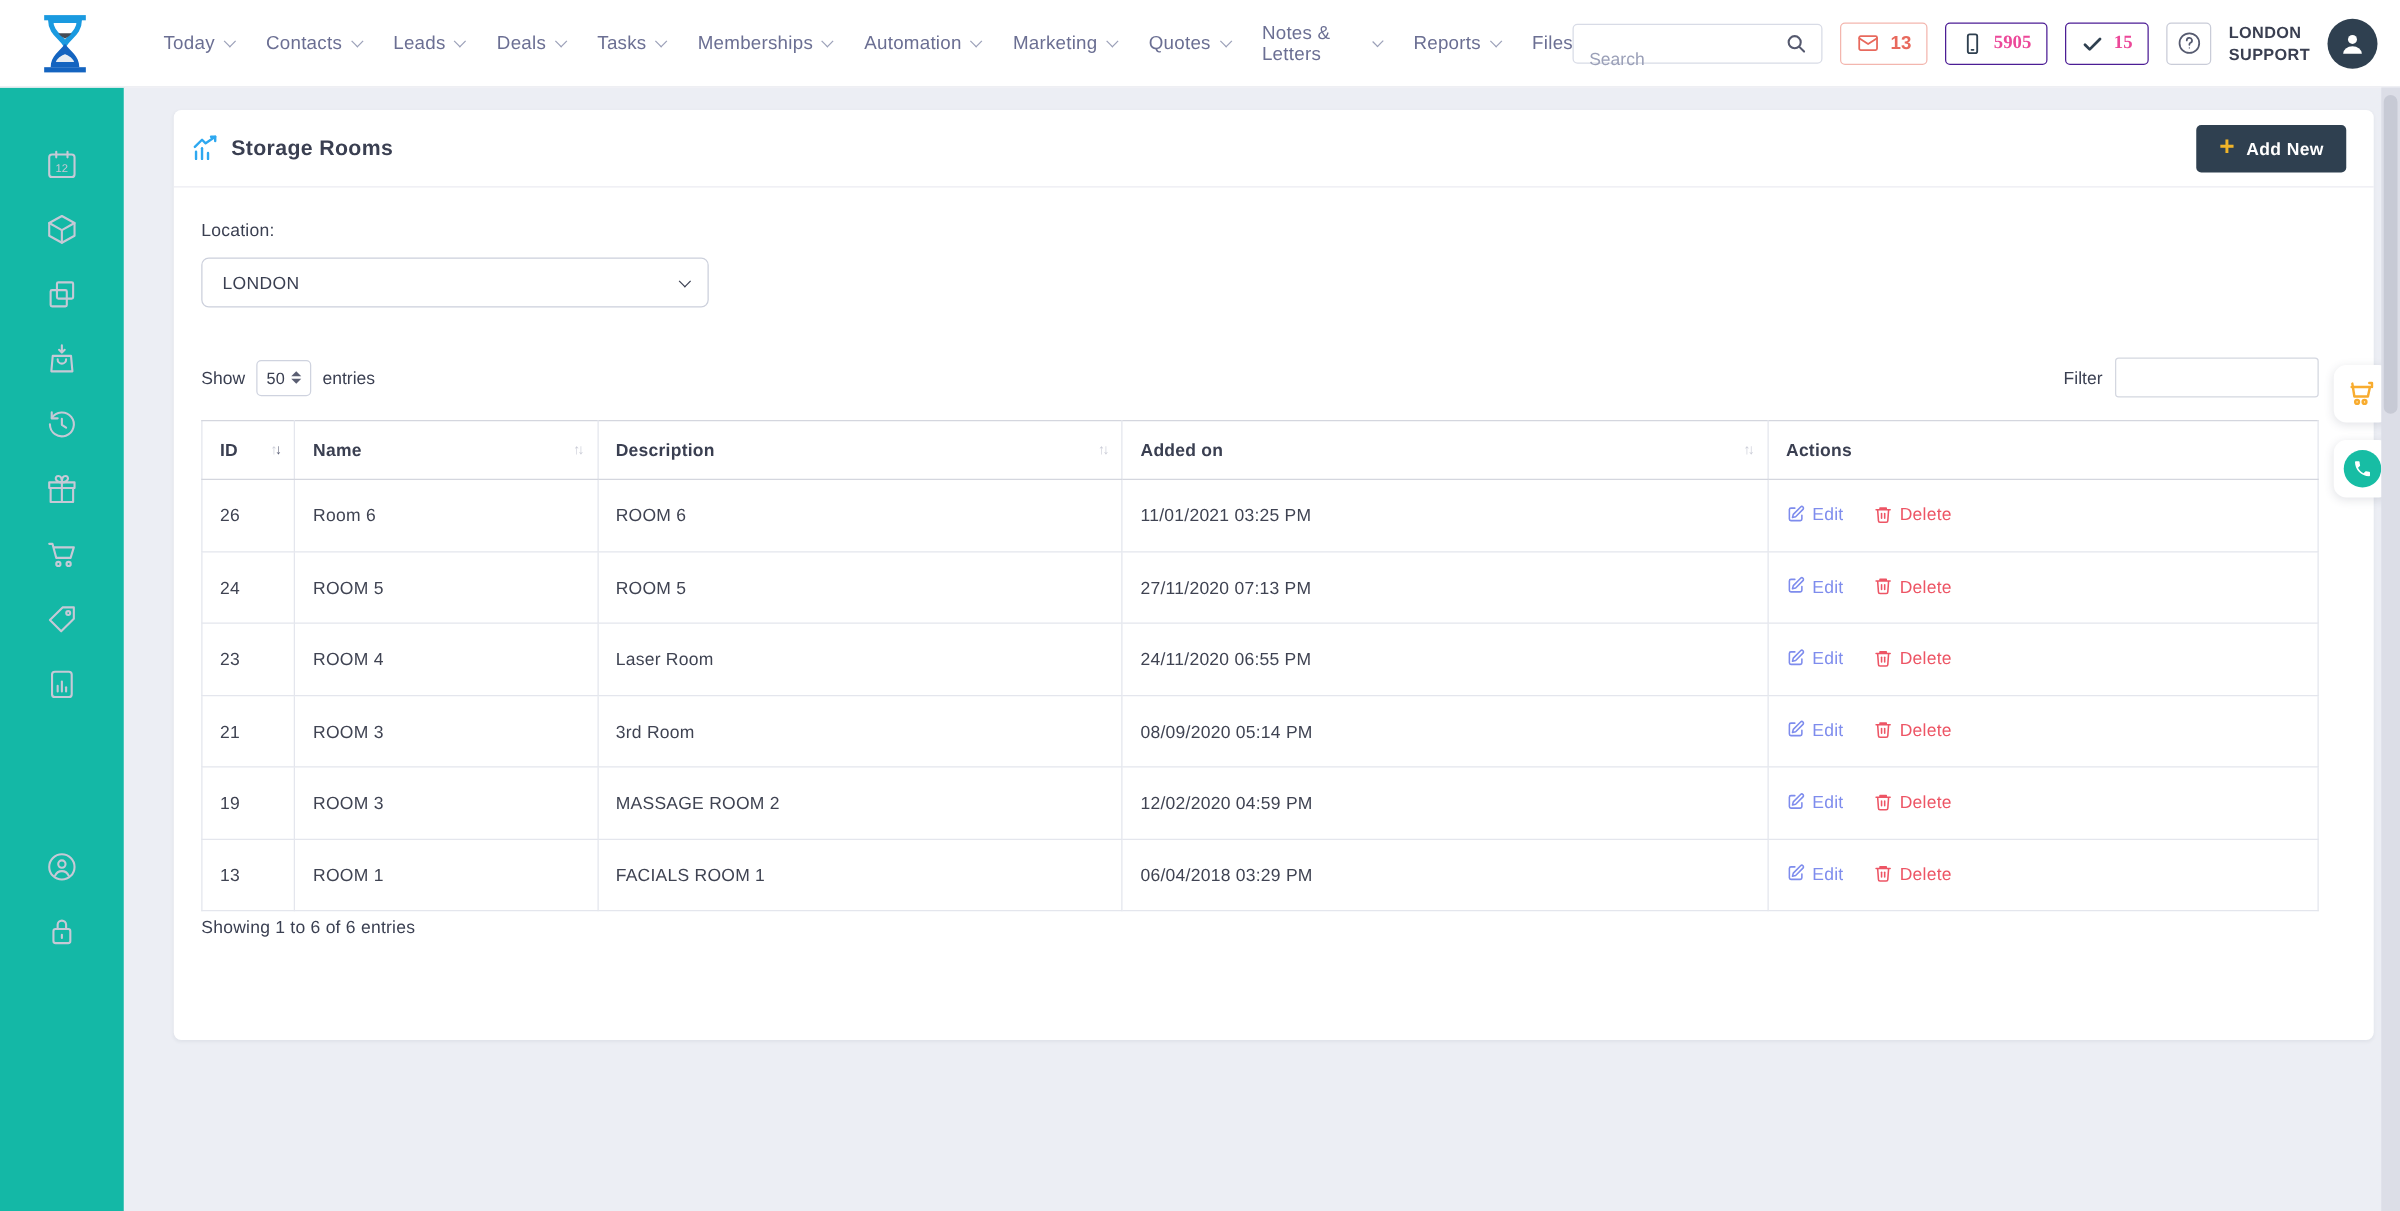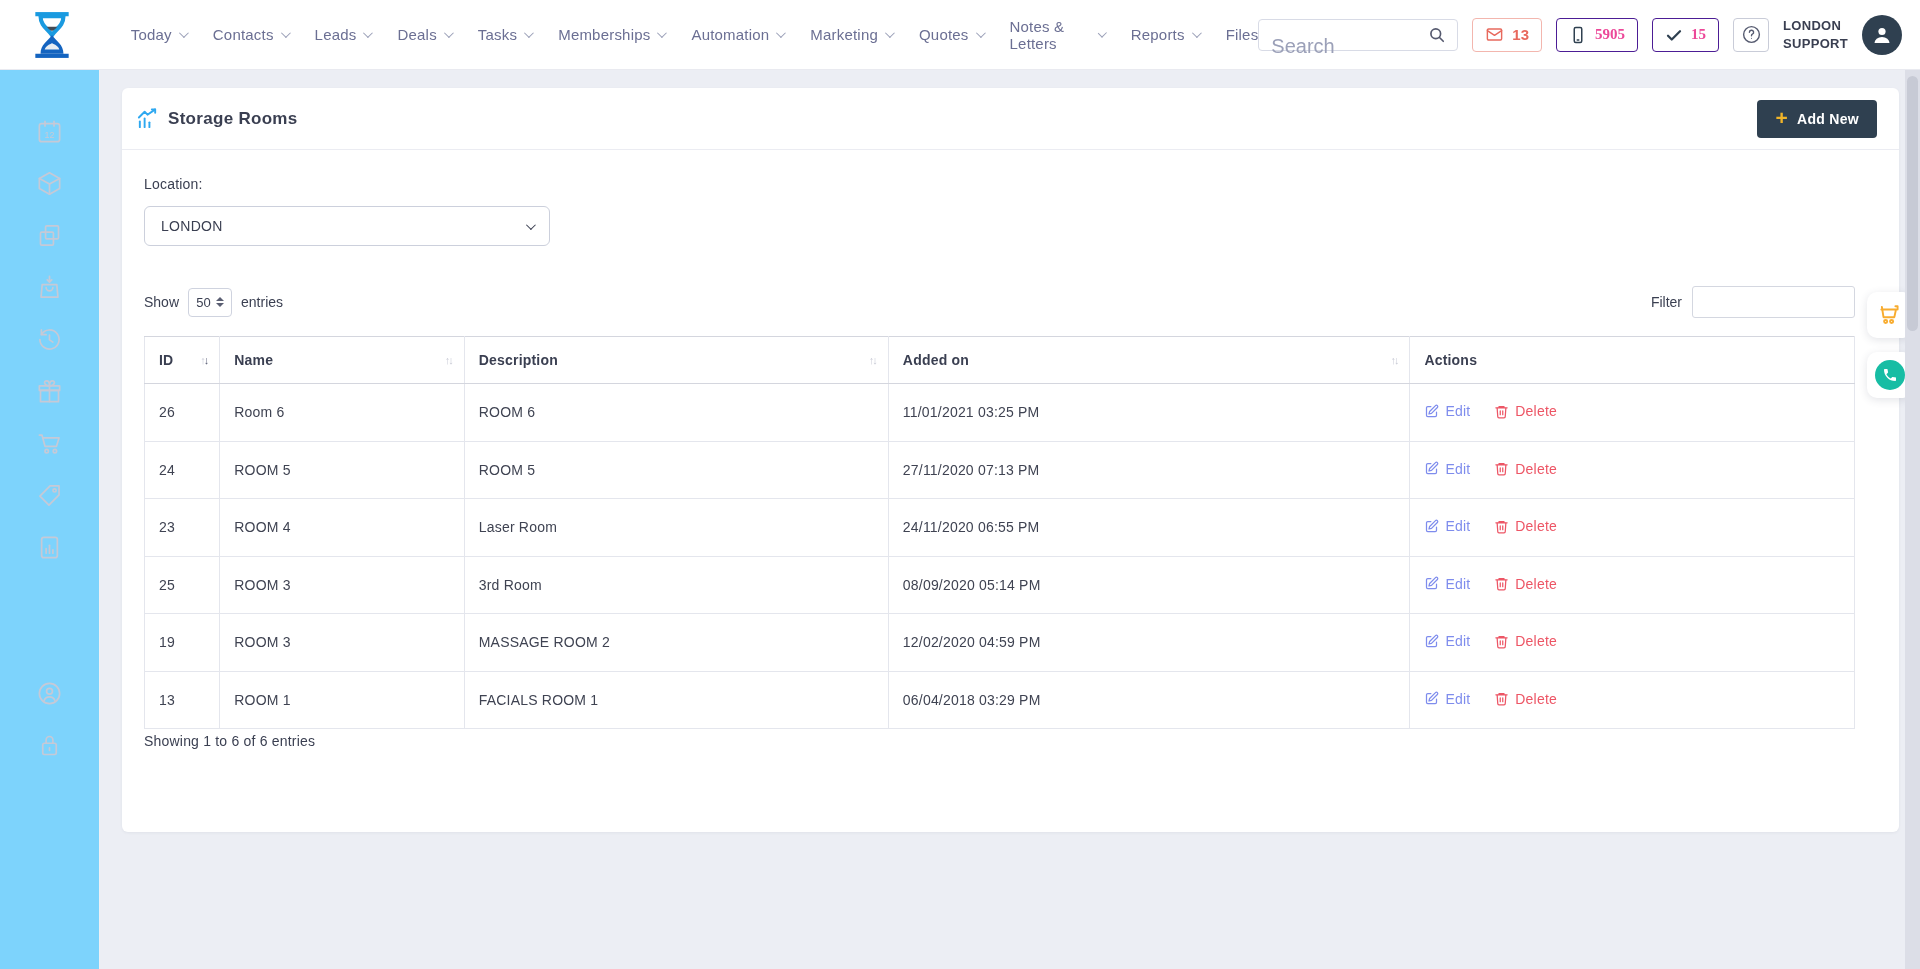--- a/index.html
+++ b/index.html
@@ -24,21 +24,21 @@
   .chev {
     width:7px; height:7px; border-right:1.6px solid #9ba0b8; border-bottom:1.6px solid #9ba0b8;
     transform:rotate(45deg) translateY(-2px); display:inline-block;
   }
   .topbar-right { margin-left:auto; display:flex; align-items:center; gap:14px; }
   .search-box {
     width:200px; height:32px; border:1px solid #d8dbe6; border-radius:4px;
     display:flex; align-items:center; padding:0 8px 0 12px;
   }
   .search-box input {
-    border:none; outline:none; flex:1; font-size:20px; color:#3a3f51;
+    border:none; outline:none; flex:1; font-size:14px; color:#3a3f51;
     font-family:"Liberation Sans", sans-serif; background:transparent; min-width:0;margin-top:24px;
   }
   .search-box input::placeholder { color:#9ba0b8; }
   .search-btn { background:none; border:none; cursor:pointer; display:flex; padding:2px; }
   .hbadge {
     height:34px; border-radius:4px; display:flex; align-items:center; gap:8px;
     padding:0 12px; font-size:15px; font-weight:bold; cursor:pointer; background:#fff;
   }
   .hbadge.mail { border:1px solid #f3b6ae; color:#e8695d; }
   .hbadge.dark { border:1px solid #4c1d95; color:#ec4899;font-family:Liberation Serif, serif; }
@@ -48,27 +48,27 @@
   }
   .user-name { font-size:13px; font-weight:bold; color:#3a3f51; line-height:1.35; text-align:left; letter-spacing:.3px; }
   .avatar {
     width:40px; height:40px; border-radius:50%; background:#2f4050;
     display:flex; align-items:center; justify-content:center; cursor:pointer; flex:0 0 auto;
   }
 
   
   .shell { display:flex; height:899px; }
   .sidebar {
-    width:100px; background:#7dd3fc; border-right:1px solid #eef0f5;
+    width:100px; background:#14b8a6; border-right:1px solid #eef0f5;
     display:flex; flex-direction:column; align-items:center; padding-top:48px;
   }
   .side-icon { width:27px; height:27px; margin-bottom:25px; cursor:pointer; display:flex; }
   .side-icon svg { width:27px; height:27px; stroke:#c6c9d6; fill:none; stroke-width:1.5; stroke-linecap:round; stroke-linejoin:round; }
   .side-spacer { height:94px; }
-  .main { flex:1; padding:18px 21px 0 22px; }
+  .main { flex:1; padding:18px 21px 0 39px; }
 
   
   .card { background:#ffffff; border-radius:6px; box-shadow:0 1px 3px rgba(40,45,70,.06); min-height:744px; }
   .card-head {
     height:62px; display:flex; align-items:center; justify-content:space-between;
     padding:0 22px 0 14px; border-bottom:1px solid #ebecf2;
   }
   .title-wrap { display:flex; align-items:center; gap:9px; }
   .page-title { font-size:17px; font-weight:bold; color:#3a3f51; letter-spacing:.3px; }
   .add-new {
@@ -489,21 +489,21 @@
                   </a><a class="action-link action-del">
                     <svg width="15" height="15" viewBox="0 0 24 24" fill="none" stroke="#ed5565" stroke-width="2" stroke-linecap="round" stroke-linejoin="round">
                       <path d="M3 6h18M8 6V4h8v2M5 6l1 14a2 2 0 0 0 2 2h8a2 2 0 0 0 2-2l1-14"></path>
                       <line x1="10" y1="11" x2="10" y2="17"></line>
                       <line x1="14" y1="11" x2="14" y2="17"></line>
                     </svg>
                     <span>Delete</span>
                   </a></td>
               </tr>
               <tr>
-                <td>25</td>
+                <td>21</td>
                 <td>ROOM 3</td>
                 <td>3rd Room</td>
                 <td>08/09/2020 05:14 PM</td>
                 <td><a class="action-link action-edit">
                     <svg width="15" height="15" viewBox="0 0 24 24" fill="none" stroke="#7e8ced" stroke-width="2" stroke-linecap="round" stroke-linejoin="round">
                       <path d="M11 4H6a2 2 0 0 0-2 2v12a2 2 0 0 0 2 2h12a2 2 0 0 0 2-2v-5"></path>
                       <path d="M18.4 2.6a2.1 2.1 0 0 1 3 3L12 15l-4 1 1-4z"></path>
                     </svg>
                     <span>Edit</span>
                   </a><a class="action-link action-del">

